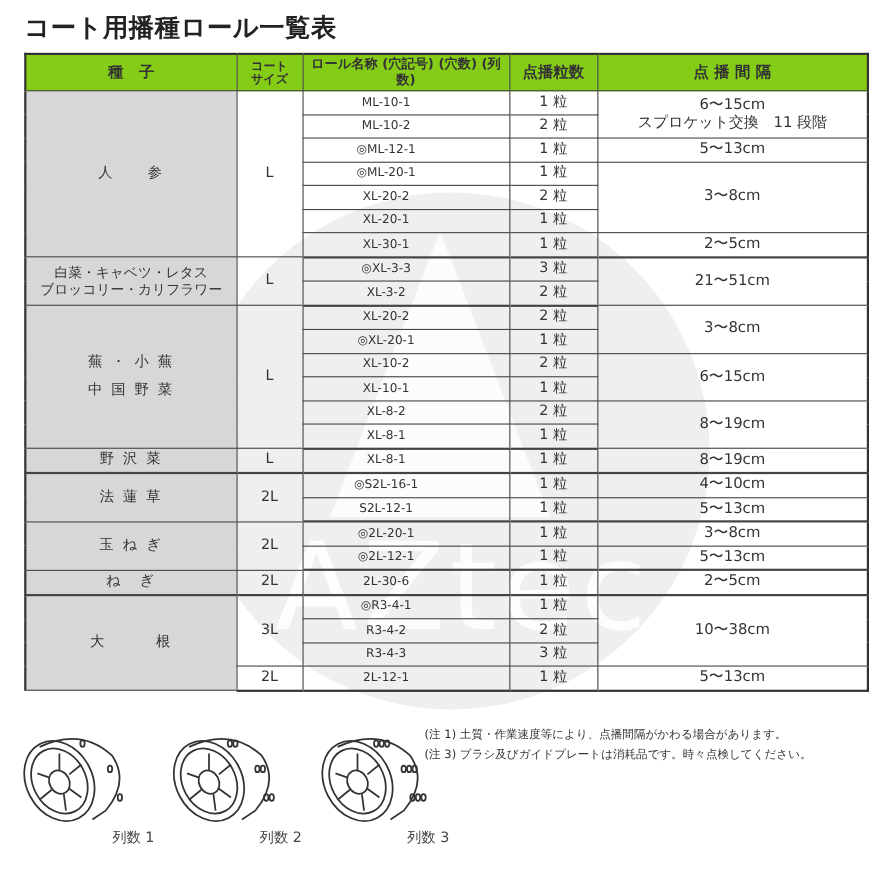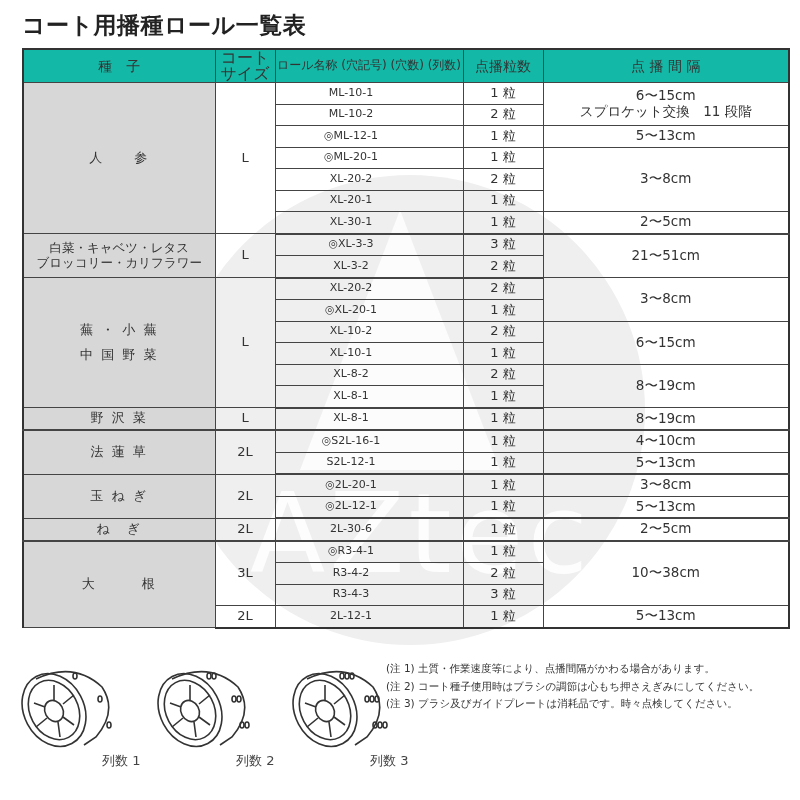--- a/index.html
+++ b/index.html
@@ -28,24 +28,24 @@
   table.roll {
     position: absolute; left: 22px; top: 48px; width: 766px;
     border-collapse: collapse; z-index: 3; table-layout: fixed;
     font-size: 13px;
   }
   table.roll th, table.roll td {
     border: 1px solid #444; padding: 0; text-align: center; vertical-align: middle;
     line-height: 1.15; color: #333;
   }
   table.roll th {
-    background: #14b8a6; font-weight: normal; font-size: 14px; height: 32px;
+    background: #84cc16; font-weight: bold; font-size: 14px; height: 32px;
     border-top: 2px solid #333;
   }
-  table.roll th.size { font-size: 16px; line-height: 1.0; }
+  table.roll th.size { font-size: 11px; line-height: 1.0; }
   table.roll th.roll-h { font-size: 12px; }
   table.roll td { height: 20.5px; background: transparent; }
   td.species { background: #d7d7d7 !important; font-size: 13px; letter-spacing: 2px; }
   td.species.wide { letter-spacing: 0; font-size: 12.5px; }
   td.roll-name { text-align: center; padding-right: 36px !important; font-size: 11px; }
   td.spacing { font-size: 13.5px; }
   tr.group-end td { border-bottom: 2px solid #444; }
   table.roll tr:last-child td { border-bottom: 2px solid #333; }
   .right-border { border-right: 2px solid #333 !important; margin-left: 20px; }
   .left-border { border-left: 2px solid #333 !important; }
@@ -286,15 +286,14 @@
       <ellipse cx="92" cy="34" rx="2" ry="3"></ellipse>
     <ellipse cx="90" cy="60" rx="2" ry="3"></ellipse>
       <ellipse cx="95" cy="60" rx="2" ry="3"></ellipse>
       <ellipse cx="100" cy="60" rx="2" ry="3"></ellipse>
   </g>
 </svg>
 <div class="roller-label" style="left:370px;">列数 3</div>
 
 <div class="notes">
   <div>(注 1) 土質・作業速度等により、点播間隔がかわる場合があります。</div>
-  <div>(注 2) コート種子使用時はブラシの調節は心もち押さえぎみにしてください。</div>
   <div>(注 3) ブラシ及びガイドプレートは消耗品です。時々点検してください。</div>
 </div>
 
 </body></html>

